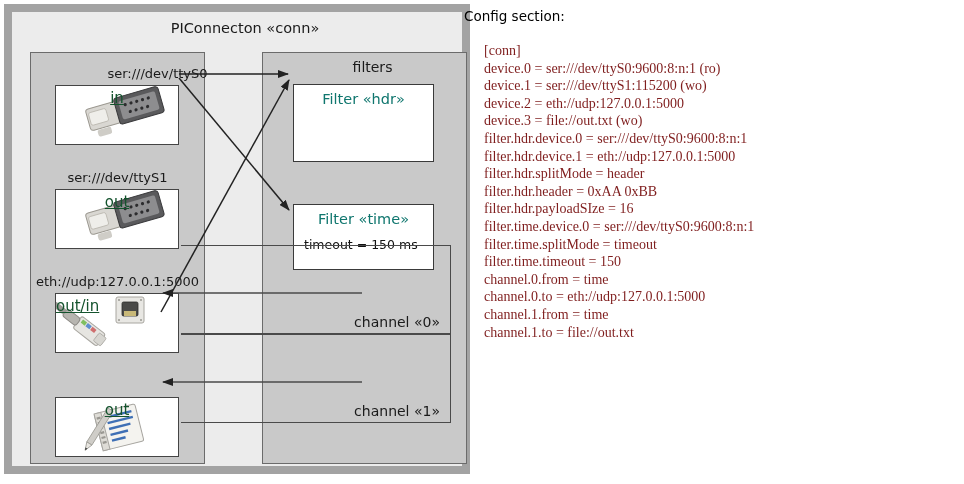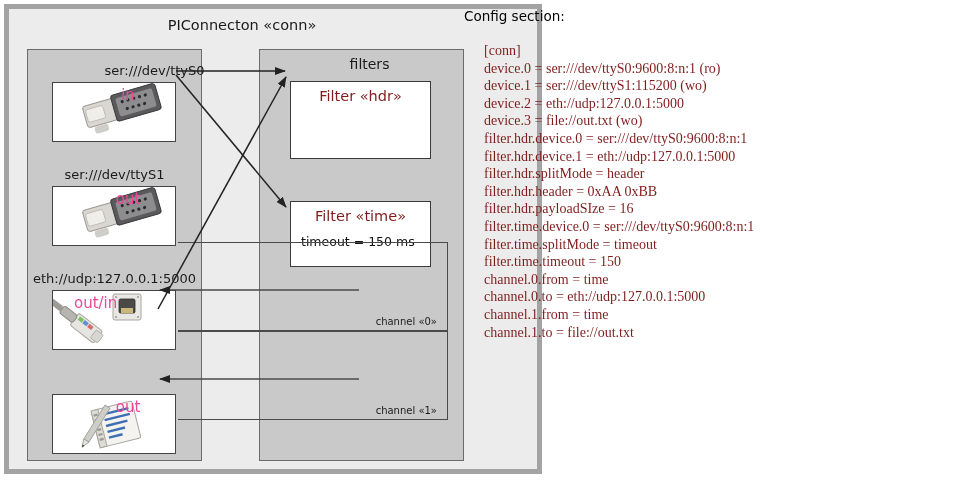--- a/index.html
+++ b/index.html
@@ -1,22 +1,22 @@
 <!DOCTYPE html>
 <html><head>
 <meta charset="utf-8">
 <style>
   html,body{margin:0;padding:0;background:#ffffff;}
   body{width:964px;height:484px;font-family:"DejaVu Sans",sans-serif;}
   #root{position:relative;width:964px;height:484px;overflow:hidden;background:#ffffff;}
 
   
   .conn-box{
-    position:absolute;left:4px;top:4px;width:538px;height:470px;
-    background:#ececec;border:5px solid #a3a3a3;box-sizing:border-box;
+    position:absolute;left:4px;top:4px;width:466px;height:470px;
+    background:#ececec;border:8px solid #a3a3a3;box-sizing:border-box;
   }
   .conn-title{
     position:absolute;left:0;top:8px;width:466px;text-align:center;
     font-size:14.5px;color:#1a1a1a;
   }
 
   
   .panel{
     position:absolute;background:#c9c9c9;border:1.5px solid #6b6b6b;box-sizing:border-box;
   }
@@ -29,48 +29,48 @@
 
   
   .dev-label{
     position:absolute;text-align:center;font-size:13px;color:#1a1a1a;
     white-space:nowrap;
   }
   .dev-card{
     position:absolute;background:#ffffff;border:1.5px solid #444444;box-sizing:border-box;
   }
   .dev-dir{
-    position:absolute;width:100%;text-align:center;top:3px;left:14px;
-    font-size:15px;color:#ec4899;z-index:3;
-  }
-  .dev-dir.left{ text-align:center; padding-left:7px; width:auto; }
+    position:absolute;width:100%;text-align:center;top:3px;left:0;
+    font-size:15px;color:#14532d;z-index:3;text-decoration:underline;
+  }
+  .dev-dir.left{ text-align:center; width:auto; }
 
   
   .icon-wrap{position:absolute;left:0;top:0;width:100%;height:100%;}
   .icon-wrap svg{position:absolute;}
 
   
   .filter-card{
     position:absolute;background:#ffffff;border:1.5px solid #3a3a3a;box-sizing:border-box;
   }
   .filter-title{
     position:absolute;width:100%;text-align:center;top:6px;left:0;
-    font-size:14.5px;color:#7f1d1d;
+    font-size:14.5px;color:#0f766e;
   }
   .filter-props{
     position:absolute;left:10px;font-size:12.5px;color:#111111;line-height:16px;
   }
 
   
   .channel-box{
     position:absolute;border:1.5px solid #4a4a4a;box-sizing:border-box;
     background:transparent;
   }
   .channel-label{
-    position:absolute;right:10px;bottom:3px;font-size:10px;color:#1a1a1a;
+    position:absolute;right:10px;bottom:3px;font-size:14px;color:#1a1a1a;
     white-space:nowrap;
   }
 
   
   #arrows{position:absolute;left:0;top:0;width:466px;height:470px;pointer-events:none;}
 
   
   .cfg-heading{
     position:absolute;left:464px;top:8px;font-size:13.5px;color:#000000;
     font-weight:normal;font-family:"DejaVu Sans",sans-serif;

